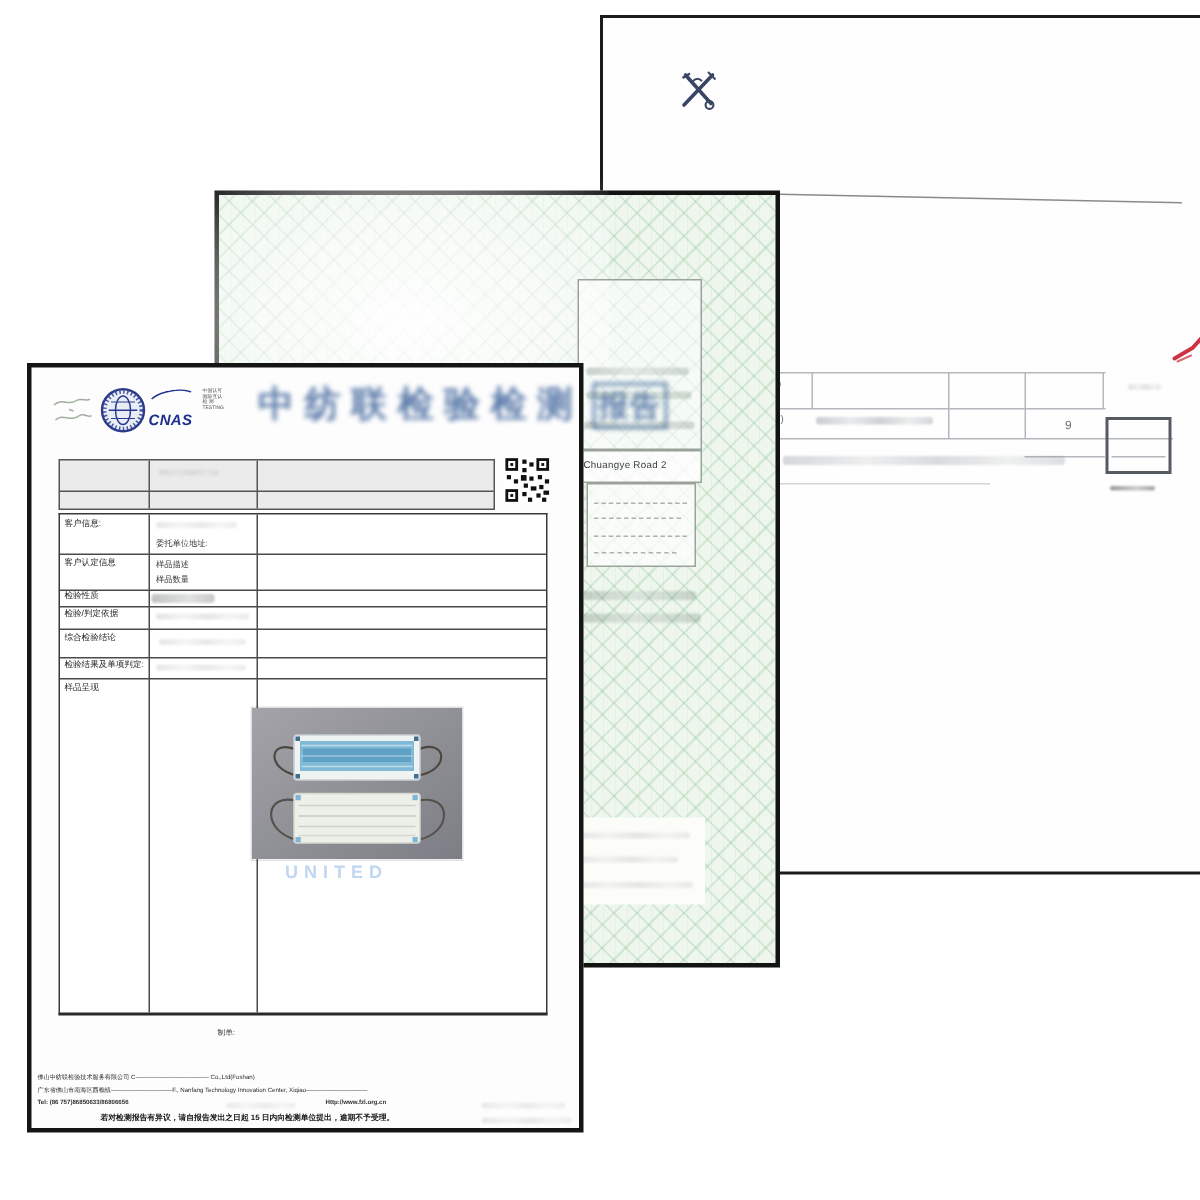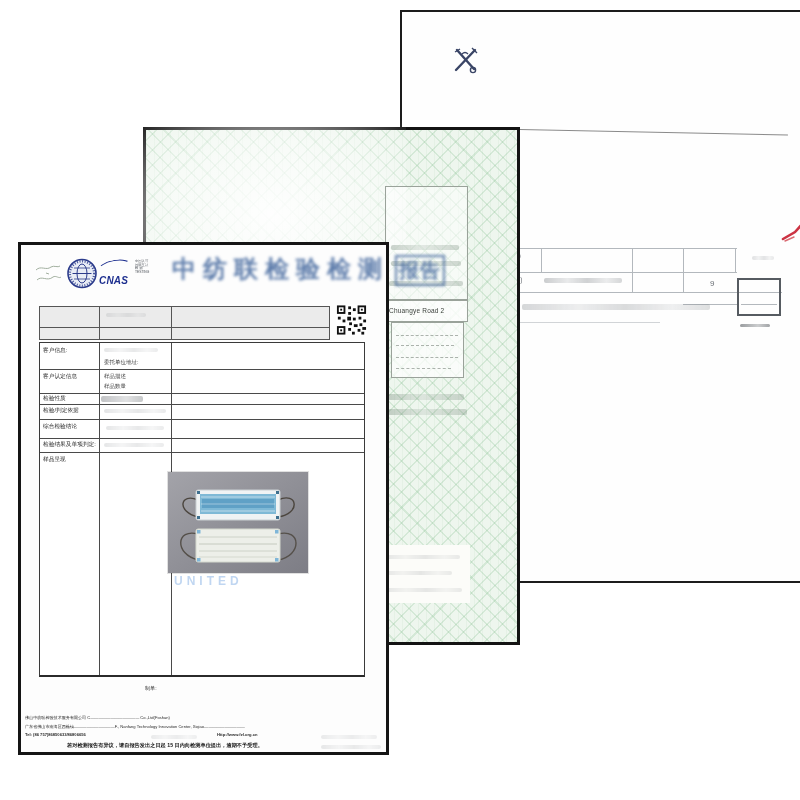--- a/index.html
+++ b/index.html
@@ -284,21 +284,21 @@
         <line x1="31" y1="65" x2="109" y2="65" stroke="#cdd2c8"></line>
         <line x1="31" y1="72" x2="109" y2="72" stroke="#c5cabf"></line>
         <line x1="31" y1="79" x2="109" y2="79" stroke="#cdd2c8"></line>
         <line x1="31" y1="85" x2="109" y2="85" stroke="#d5d9cf"></line>
         <rect x="29" y="58" width="3.5" height="3.5" fill="#7fb6d8"></rect>
           <rect x="107" y="58" width="3.5" height="3.5" fill="#7fb6d8"></rect>
         <rect x="29" y="86" width="3.5" height="3.5" fill="#7fb6d8"></rect>
           <rect x="107" y="86" width="3.5" height="3.5" fill="#7fb6d8"></rect>
       </svg>
     </div>
-    <div class="watermark" style="left:153px; top:329px;">UNITED</div>
+    <div class="watermark" style="left:169px; top:329px;">UNITED</div>
 
     <div class="micro" style="left:124px; top:440px; font-size:6px; transform:scale(.85); color:#333;">制单:</div>
 
     <div class="micro footer-line" style="left:4px; top:470px; width:520px;">佛山中纺联检验技术服务有限公司 C―――――――――――― Co.,Ltd(Foshan)</div>
     <div class="micro footer-line" style="left:4px; top:479px; width:540px;">广东省佛山市南海区西樵镇――――――――――F., Nanfang Technology Innovation Center, Xiqiao――――――――――</div>
     <div class="micro footer-line" style="left:4px; top:488px; width:300px; font-weight:bold;">Tel: (86 757)86850633/86806656</div>
     <div class="micro footer-line" style="left:196px; top:488px; width:200px; font-weight:bold;">Http://www.fzl.org.cn</div>
     <div class="smudge" style="left:130px; top:490px; width:46px; height:4px; opacity:.4;"></div>
     <div class="smudge" style="left:300px; top:490px; width:56px; height:4px; opacity:.4;"></div>
     <div class="micro footer-bold" style="left:46px; top:497px; width:400px;">若对检测报告有异议，请自报告发出之日起 15 日内向检测单位提出，逾期不予受理。</div>

